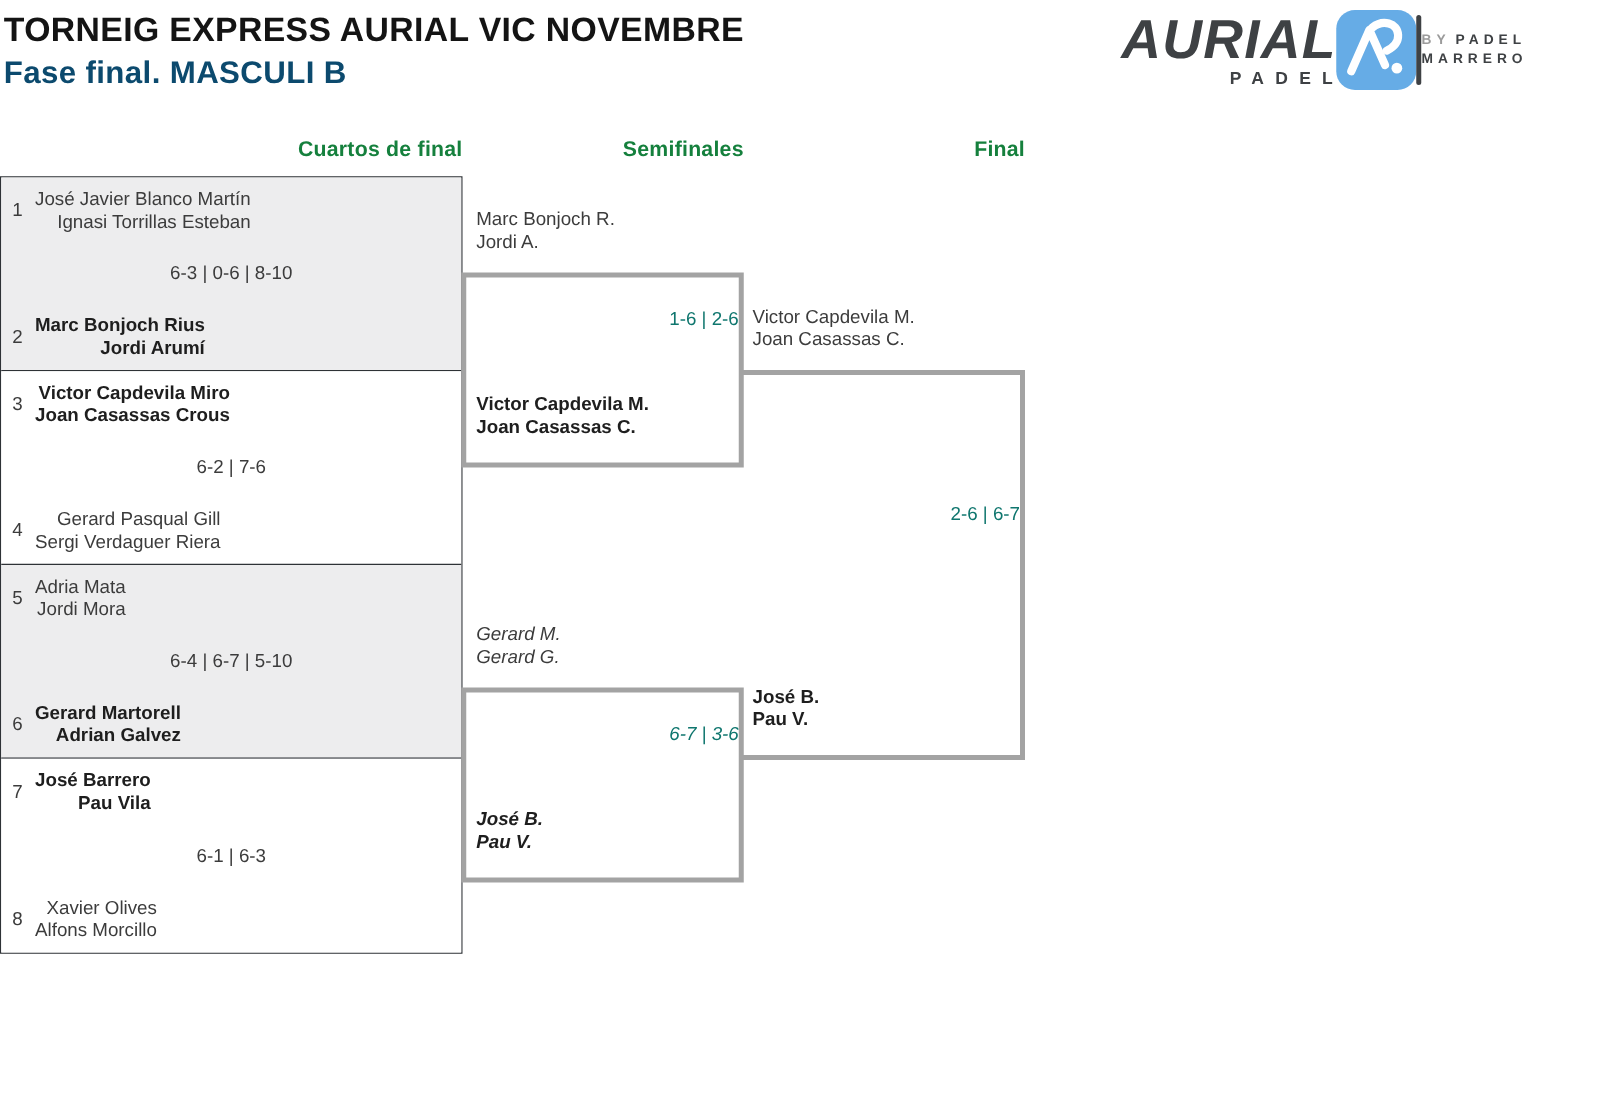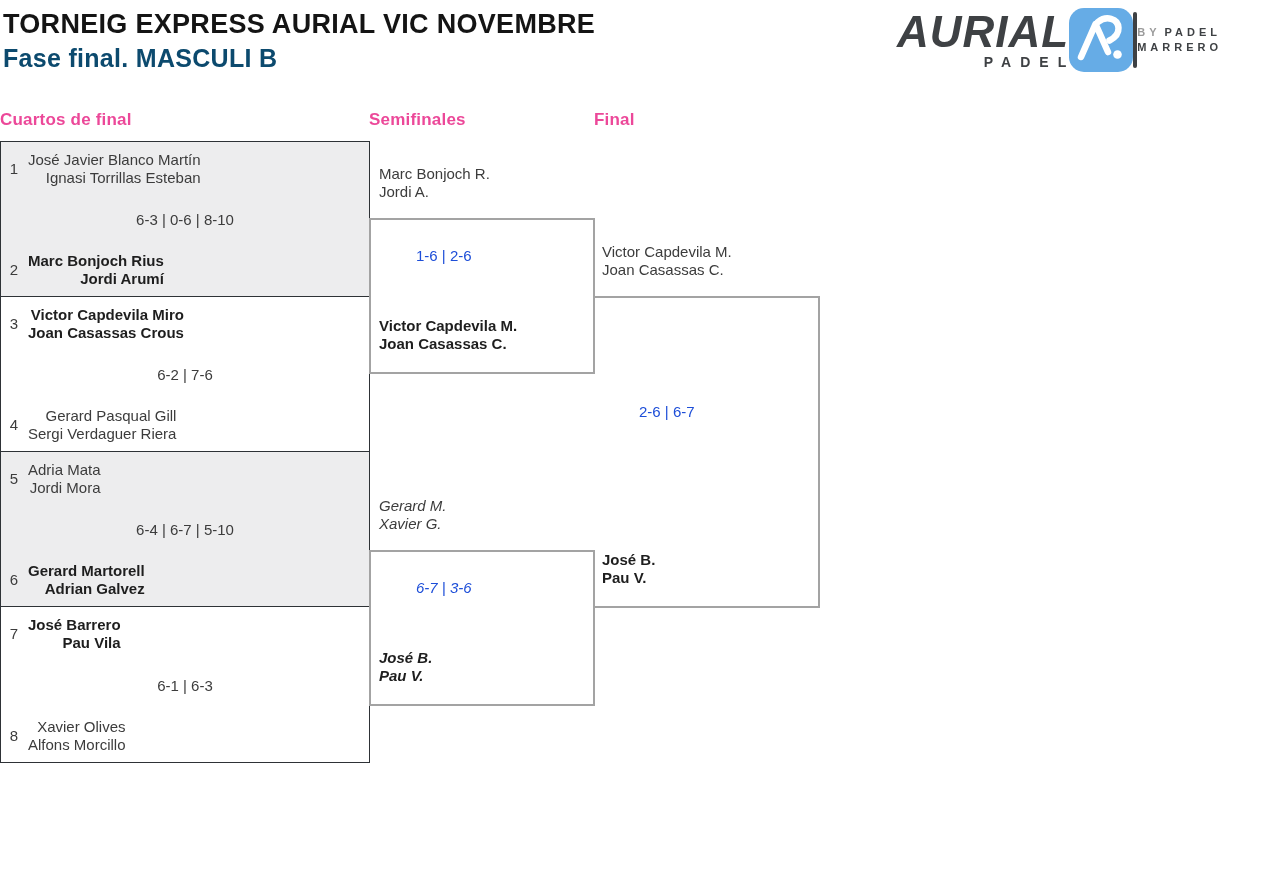--- a/index.html
+++ b/index.html
@@ -31,22 +31,22 @@
     width:64px;height:64px;border-radius:15px;background:#66ace6;flex:0 0 auto;
   }
   .logo-divider{width:4px;height:56px;background:#3e4144;border-radius:2px;}
   .logo-by{
     font-size:11px;font-weight:bold;letter-spacing:4px;line-height:15px;
     color:#3e4144;white-space:nowrap;
   }
   .logo-by .by-prefix{color:#9b9b9b;margin-right:4px;}
   
   .col-header{
-    position:absolute;top:110px;font-size:17px;font-weight:bold;color:#ec4899;
-    text-align:left;letter-spacing:.2px;
+    position:absolute;top:110px;font-size:17px;font-weight:bold;color:#15803d;
+    text-align:right;letter-spacing:.2px;
   }
   #col-h-quarters{left:0;width:370px;}
   #col-h-semis{left:369px;width:226px;}
   #col-h-final{left:594px;width:226px;}
   
   .qf-box{
     position:absolute;left:0;top:141px;width:370px;height:622px;
     border:1px solid #2e3236;box-sizing:border-box;
   }
   .qf-cell{
@@ -68,37 +68,37 @@
   }
   .team.pos-top{top:9px;}
   .team.pos-bottom{bottom:9px;}
   .team.winner{font-weight:bold;color:#1e1e1e;}
   .score{
     position:absolute;left:0;right:0;top:50%;transform:translateY(-50%);
     text-align:center;font-size:15px;color:#3c3c3c;
   }
   
   .r-match{
-    position:absolute;border:2px solid #a3a3a3;box-sizing:border-box;background:transparent;
+    position:absolute;border:4px solid #a3a3a3;box-sizing:border-box;background:transparent;
   }
   #sf1{left:369px;top:218px;width:226px;height:156px;}
   #sf2{left:369px;top:550px;width:226px;height:156px;font-style:italic;}
   #final-match{left:594px;top:296px;width:226px;height:312px;border-left:none;}
   .r-match .team-above{
     position:absolute;left:8px;bottom:calc(100% + 20px);
     font-size:15px;line-height:17.5px;color:#3c3c3c;white-space:nowrap;
   }
   .r-match .team-win{
     position:absolute;left:8px;bottom:20px;
     font-size:15px;line-height:17.5px;color:#3c3c3c;white-space:nowrap;
   }
   .r-match .team-above.winner,.r-match .team-win.winner{font-weight:bold;color:#1e1e1e;}
   .r-match .r-score{
     position:absolute;left:0;right:0;top:calc(50% - 49px);
-    text-align:left;font-size:15px;line-height:18px;color:#1d4ed8;padding-left:45px;
+    text-align:right;font-size:15px;line-height:18px;color:#0f766e;
   }
 </style>
 </head>
 <body>
 
 <div id="canvas">
 
   <div class="page-title">TORNEIG EXPRESS AURIAL VIC NOVEMBRE</div>
   <div class="page-subtitle">Fase final. MASCULI B</div>
 
@@ -193,21 +193,21 @@
     <div class="r-score">1-6 | 2-6</div>
     <div class="team-win winner">
       <div>Victor Capdevila M.</div>
       <div>Joan Casassas C.</div>
     </div>
   </div>
 
   <div class="r-match" id="sf2">
     <div class="team-above">
       <div>Gerard M.</div>
-      <div>Xavier G.</div>
+      <div>Gerard G.</div>
     </div>
     <div class="r-score">6-7 | 3-6</div>
     <div class="team-win winner">
       <div>José B.</div>
       <div>Pau V.</div>
     </div>
   </div>
 
   <div class="r-match" id="final-match">
     <div class="team-above">

